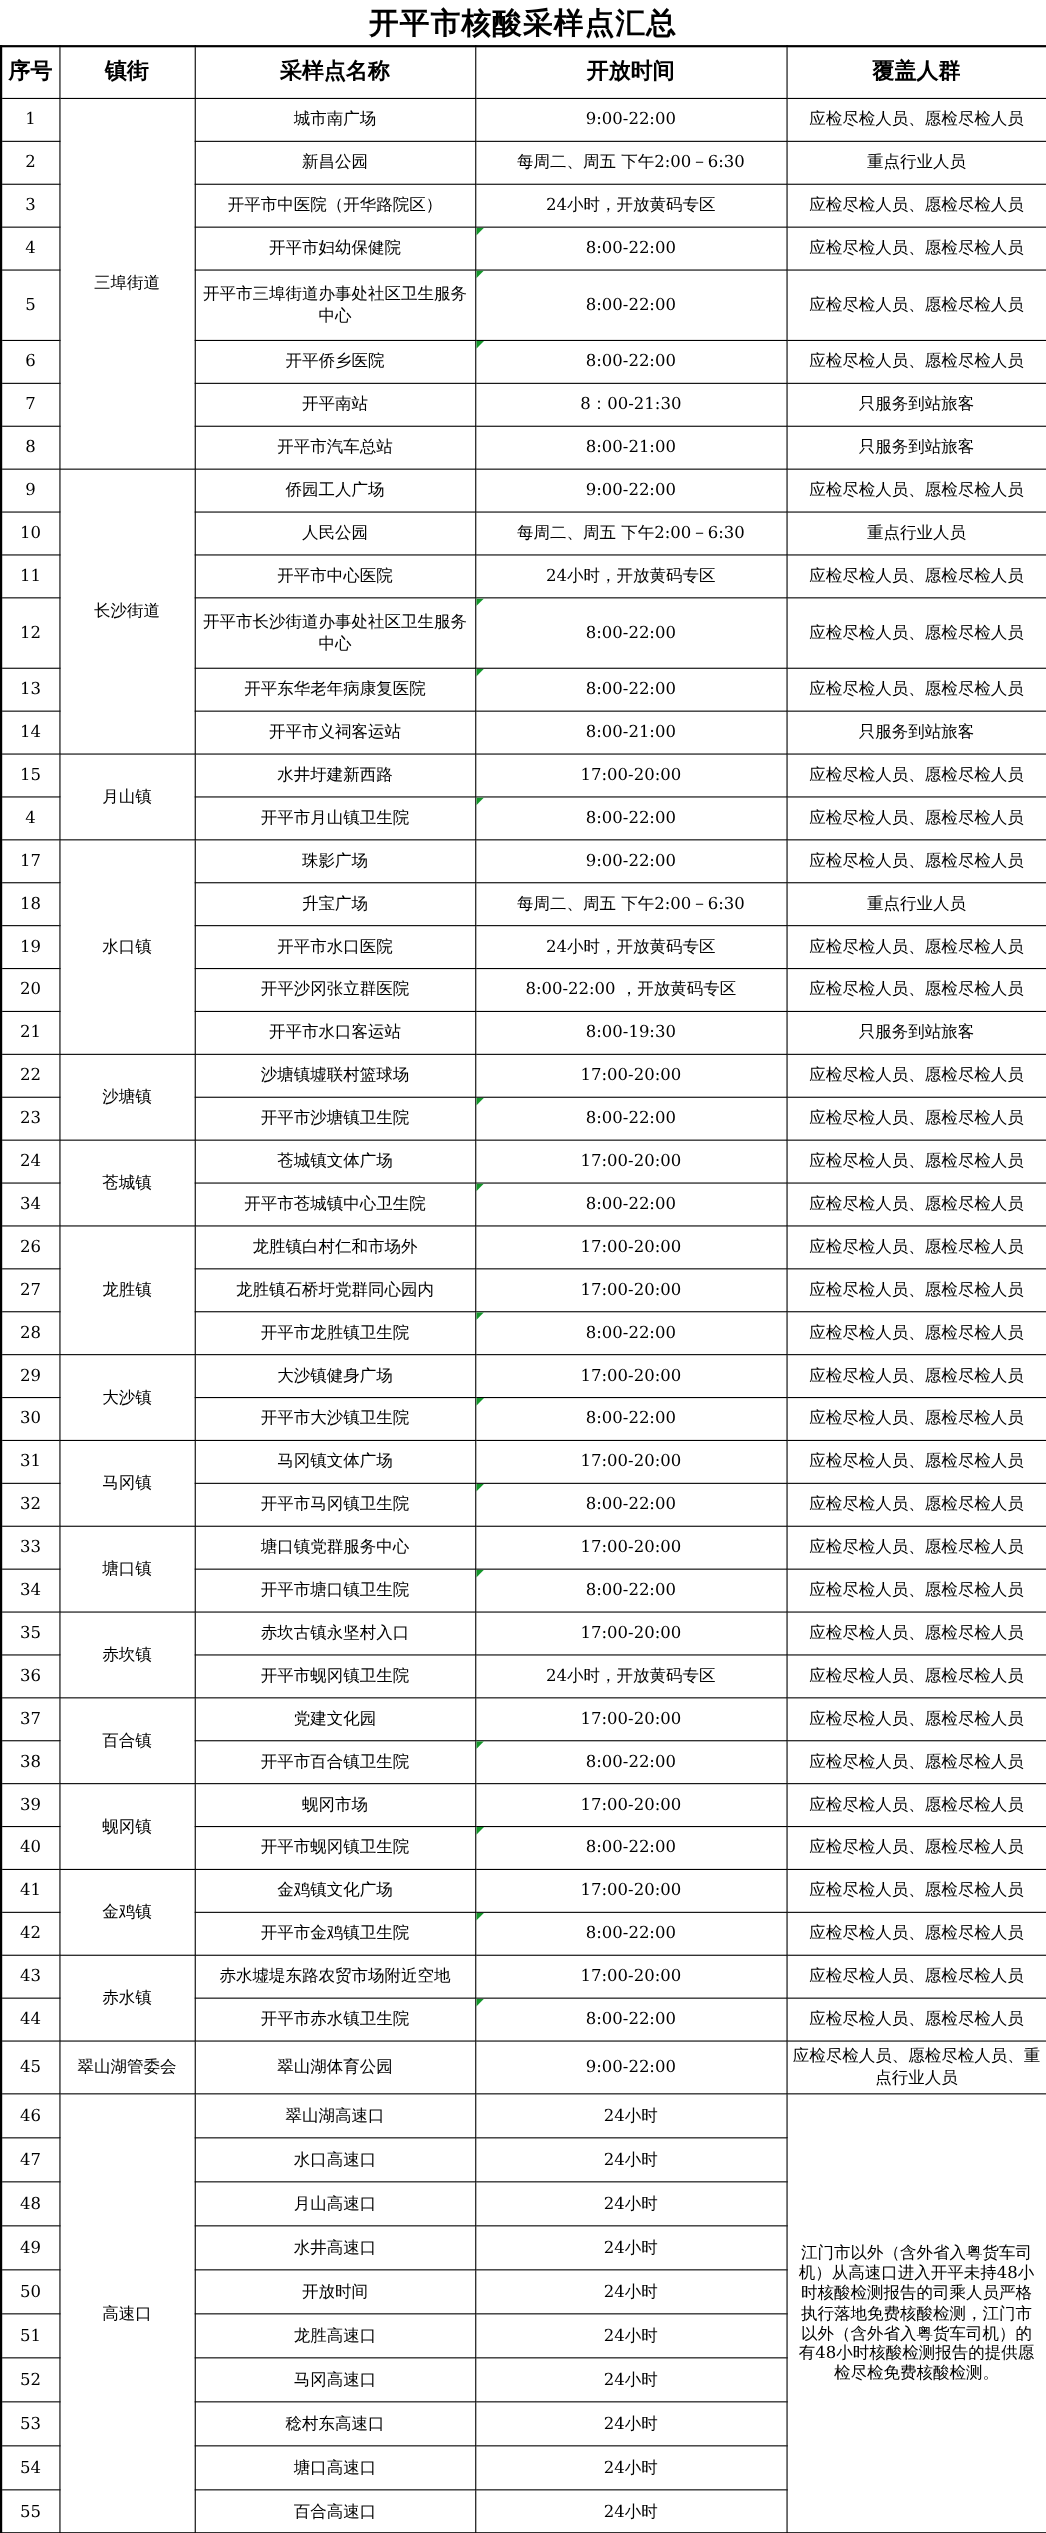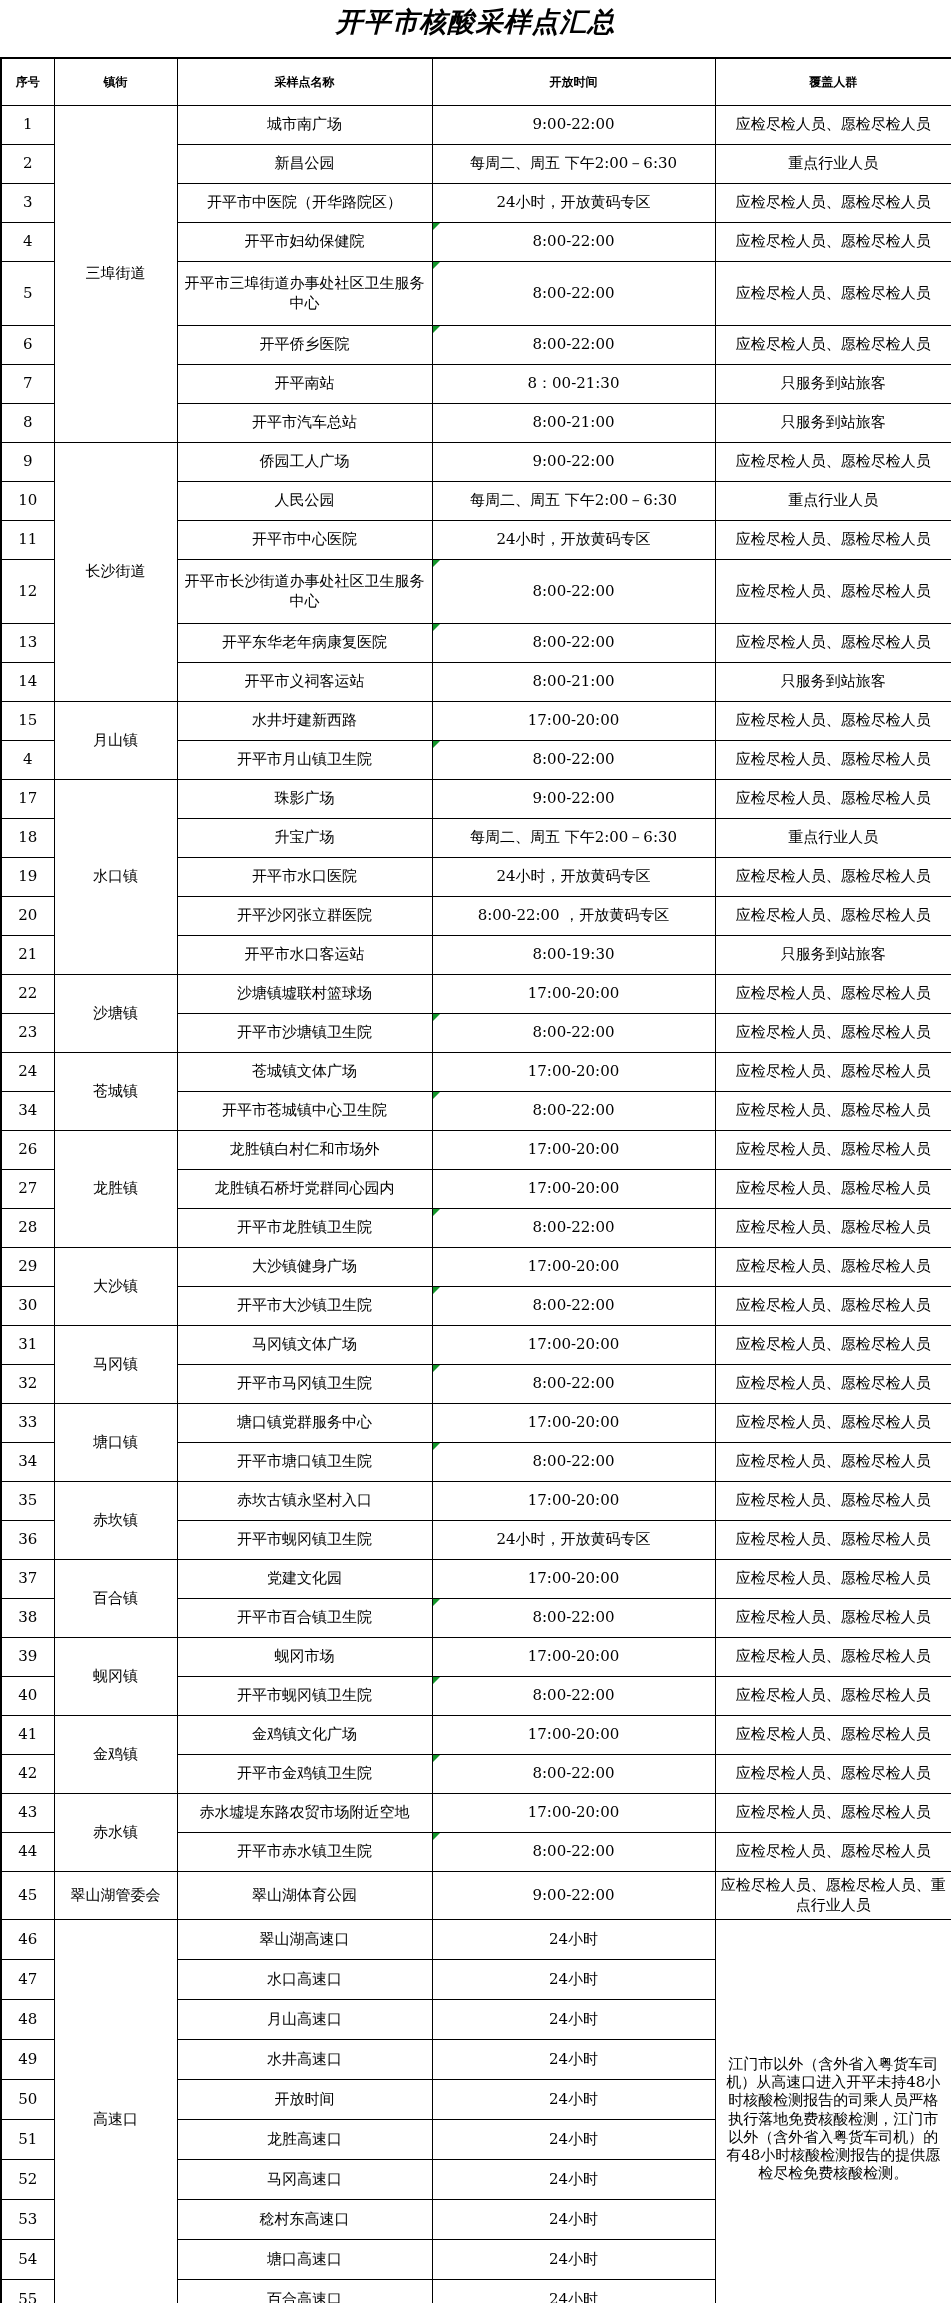--- a/index.html
+++ b/index.html
@@ -4,23 +4,22 @@
 <style>
   html,body{margin:0;padding:0;background:#ffffff;}
   body{width:951px;font-family:"DejaVu Serif","Liberation Serif",serif;color:#000;}
   .page{width:951px;}
   h1.title{
     text-align:center;
     font-family:"DejaVu Serif","Liberation Serif",serif;
     font-weight:bold;
     font-size:27px;
     line-height:34px;
-    margin:5px 0 18px 0;
+    margin:5px 0 2px 0;
     letter-spacing:1px;
-    font-style:italic;
   }
   table.grid{
     border-collapse:collapse;
     table-layout:fixed;
     width:951px;
     border:2px solid #000;
   }
   col.c-no{width:53px;}
   col.c-town{width:123px;}
   col.c-name{width:255px;}
@@ -33,21 +32,21 @@
     padding:2px 4px;
     font-size:15px;
     line-height:1.35;
     overflow:hidden;
     word-break:break-all;
   }
   .grid thead tr{height:47px;}
   .grid thead th{
     font-family:"Liberation Sans","DejaVu Sans",sans-serif;
     font-weight:bold;
-    font-size:12px;
+    font-size:20px;
   }
   .grid tbody tr{height:39px;}
   .grid tbody tr.row-tall{height:64px;}
   .grid tbody tr.row-mid{height:48px;}
   .grid tbody tr.row-hwy{height:40px;padding-left:48px;}
   td.time-cell{position:relative;margin-left:36px;}
   td.time-cell.flagged::before{
     content:"";
     position:absolute;
     top:0;left:0;

